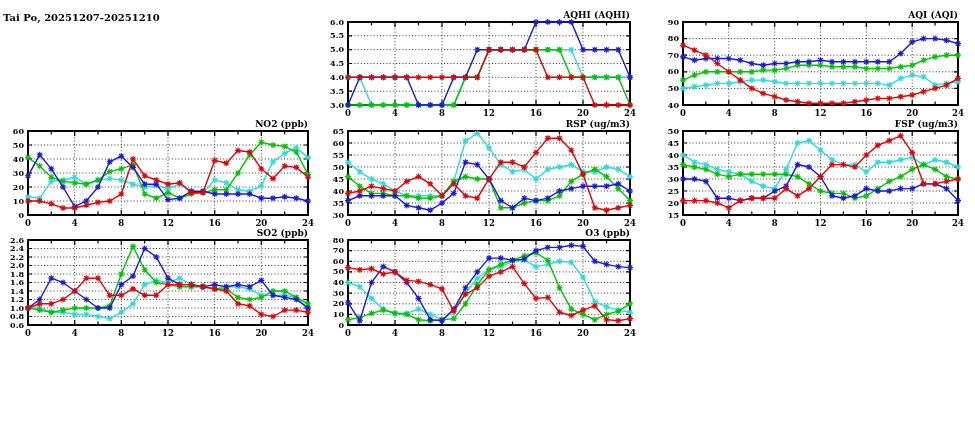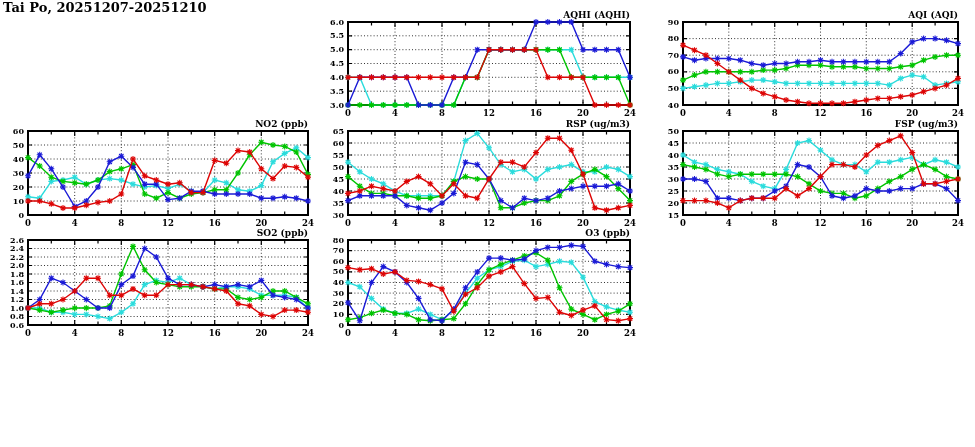--- a/index.html
+++ b/index.html
@@ -1,22 +1,22 @@
 <!DOCTYPE html>
 <html><head>
 <meta charset="utf-8">
 <style>
   html,body{margin:0;padding:0;}
   body{
     width:975px;height:447px;background:#ffffff;position:relative;
     font-family:"DejaVu Serif", serif;
   }
   .page-title{
-    position:absolute;left:3px;top:0;
-    font-size:13px;font-weight:bold;color:#000;white-space:pre;
+    position:absolute;left:3px;top:12px;
+    font-size:10px;font-weight:bold;color:#000;white-space:pre;
   }
   .chart-panel{position:absolute;}
   svg{display:block;overflow:visible;}
   svg text{font-family:"DejaVu Serif", serif;font-weight:bold;fill:#000;}
   .ytick{font-size:8px;}
   .xtick{font-size:8.5px;}
   .ctitle{font-size:9px;}
   .grid{stroke:#333;stroke-width:1;stroke-dasharray:1 2.2;fill:none;}
   .frame{fill:none;stroke:#000;stroke-width:2;}
   .ticks{stroke:#000;stroke-width:1.2;fill:none;}

